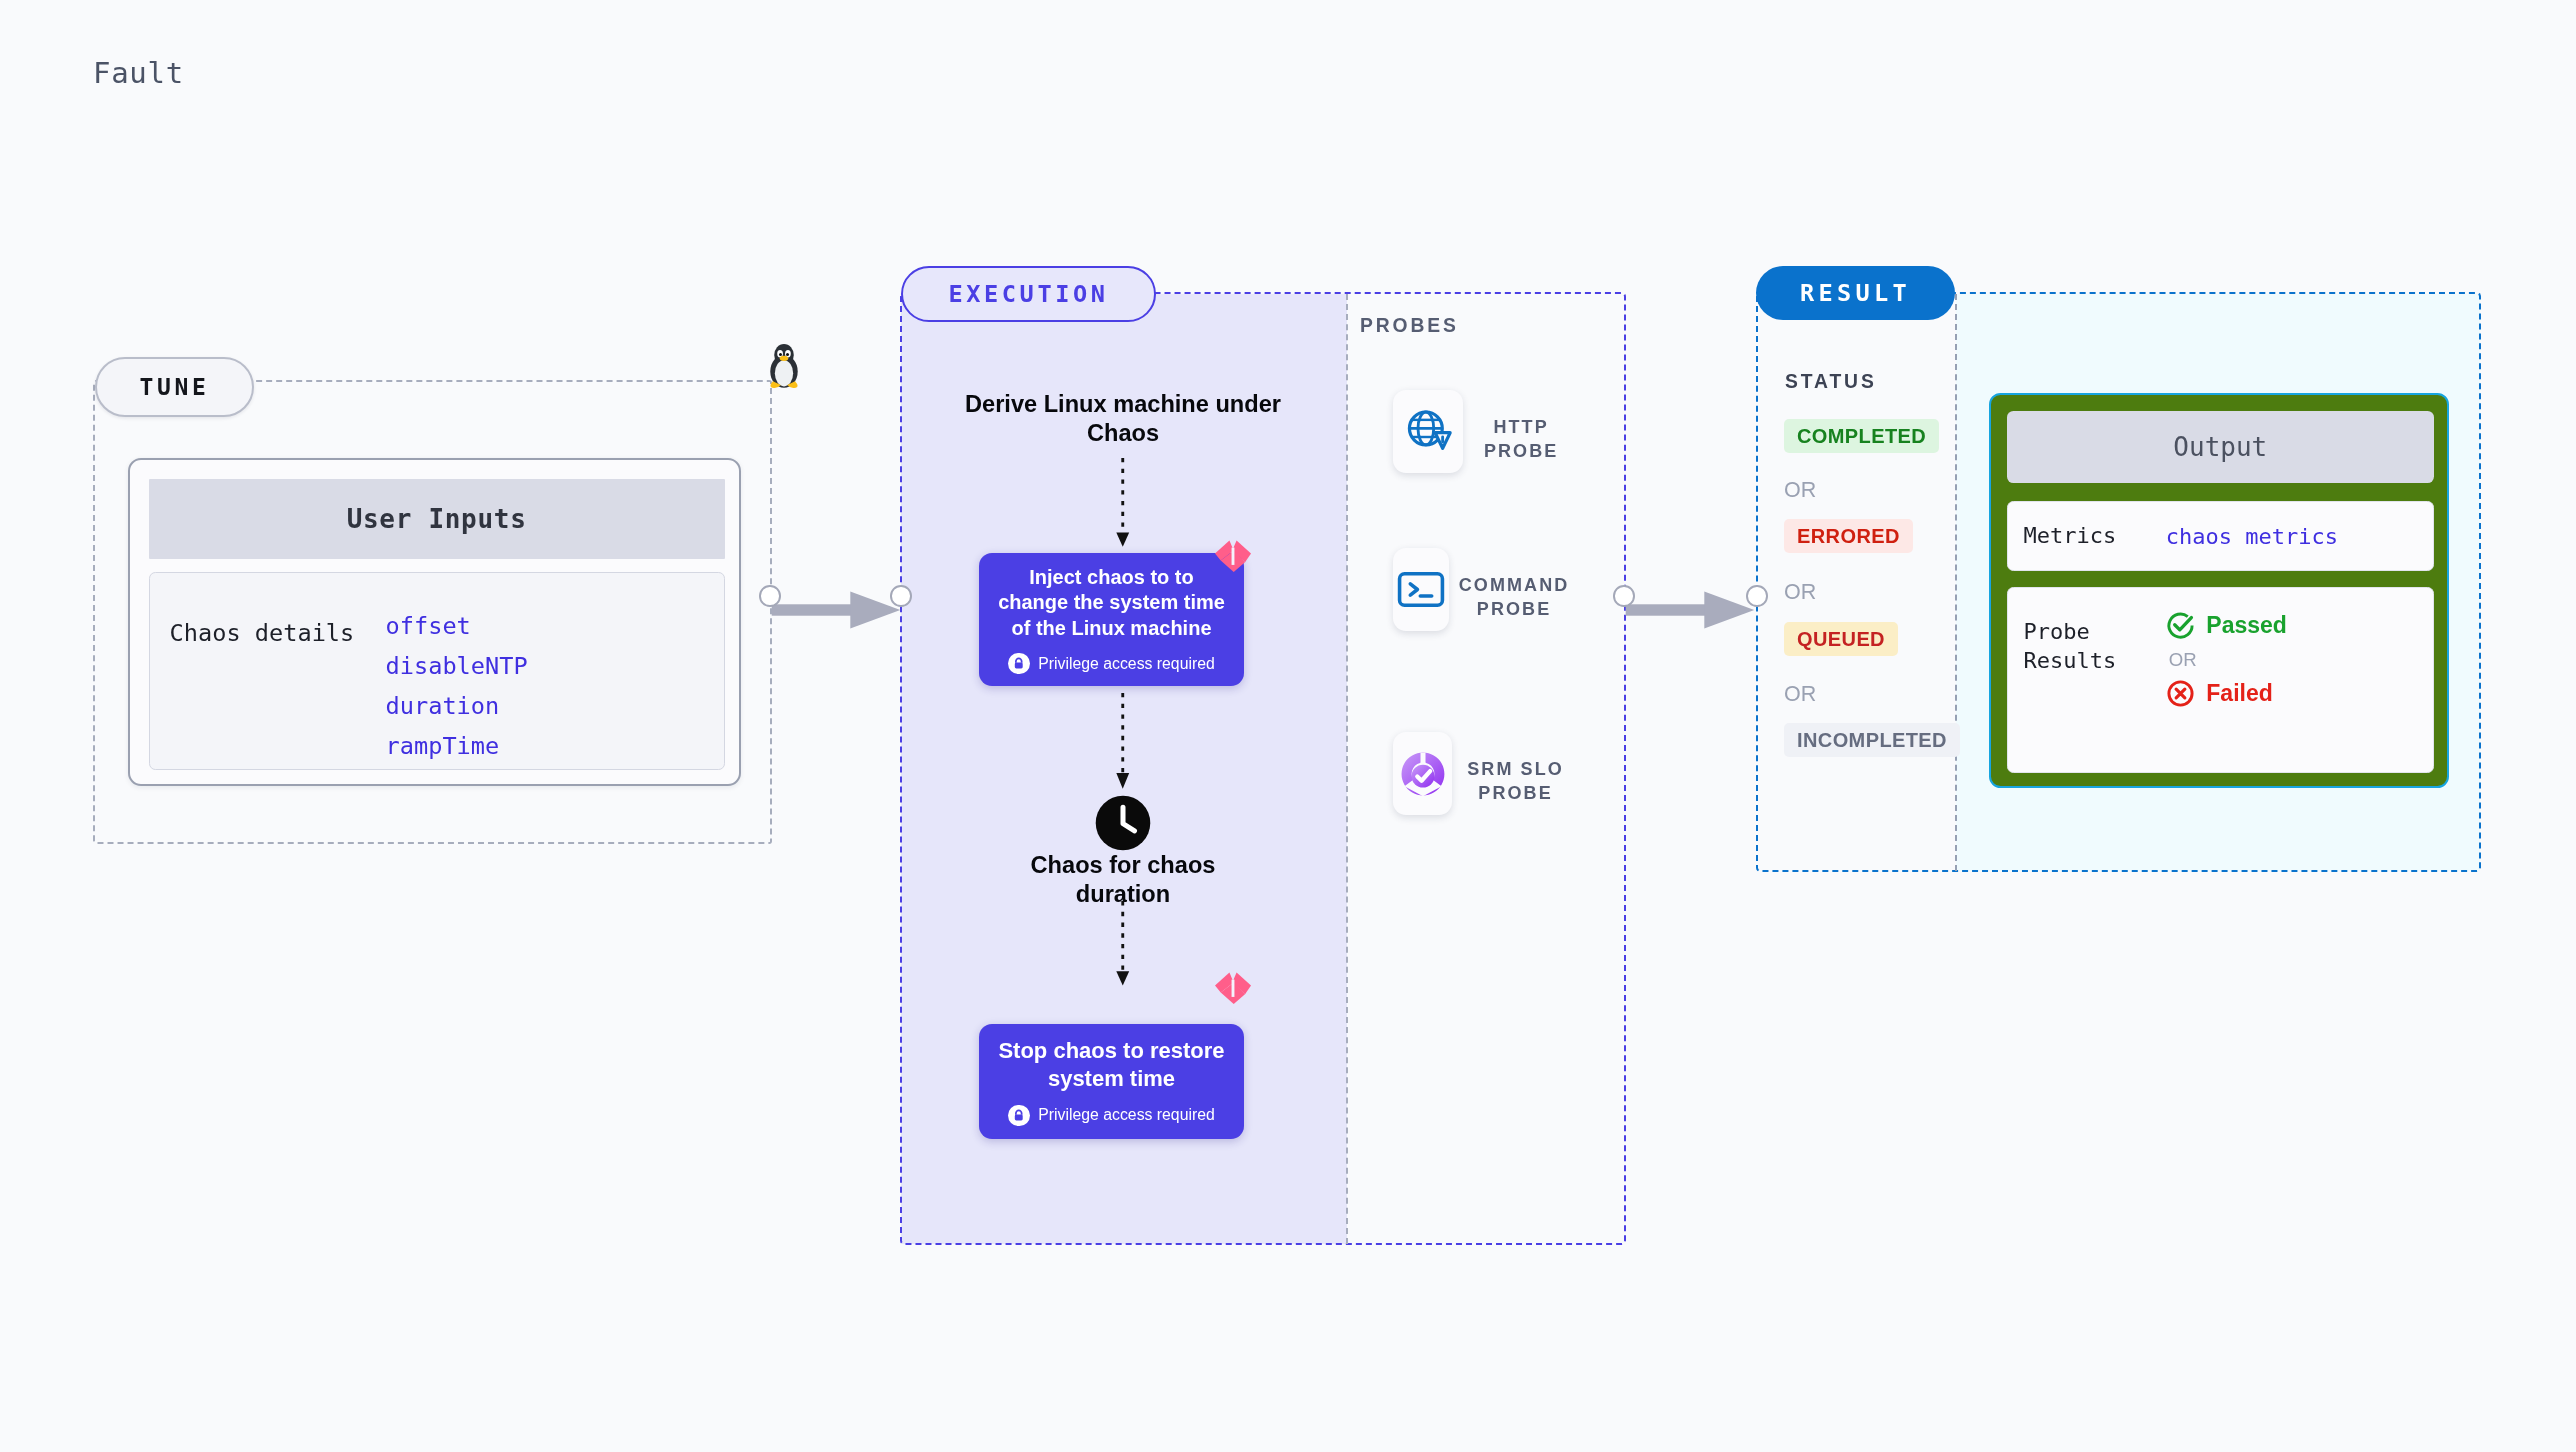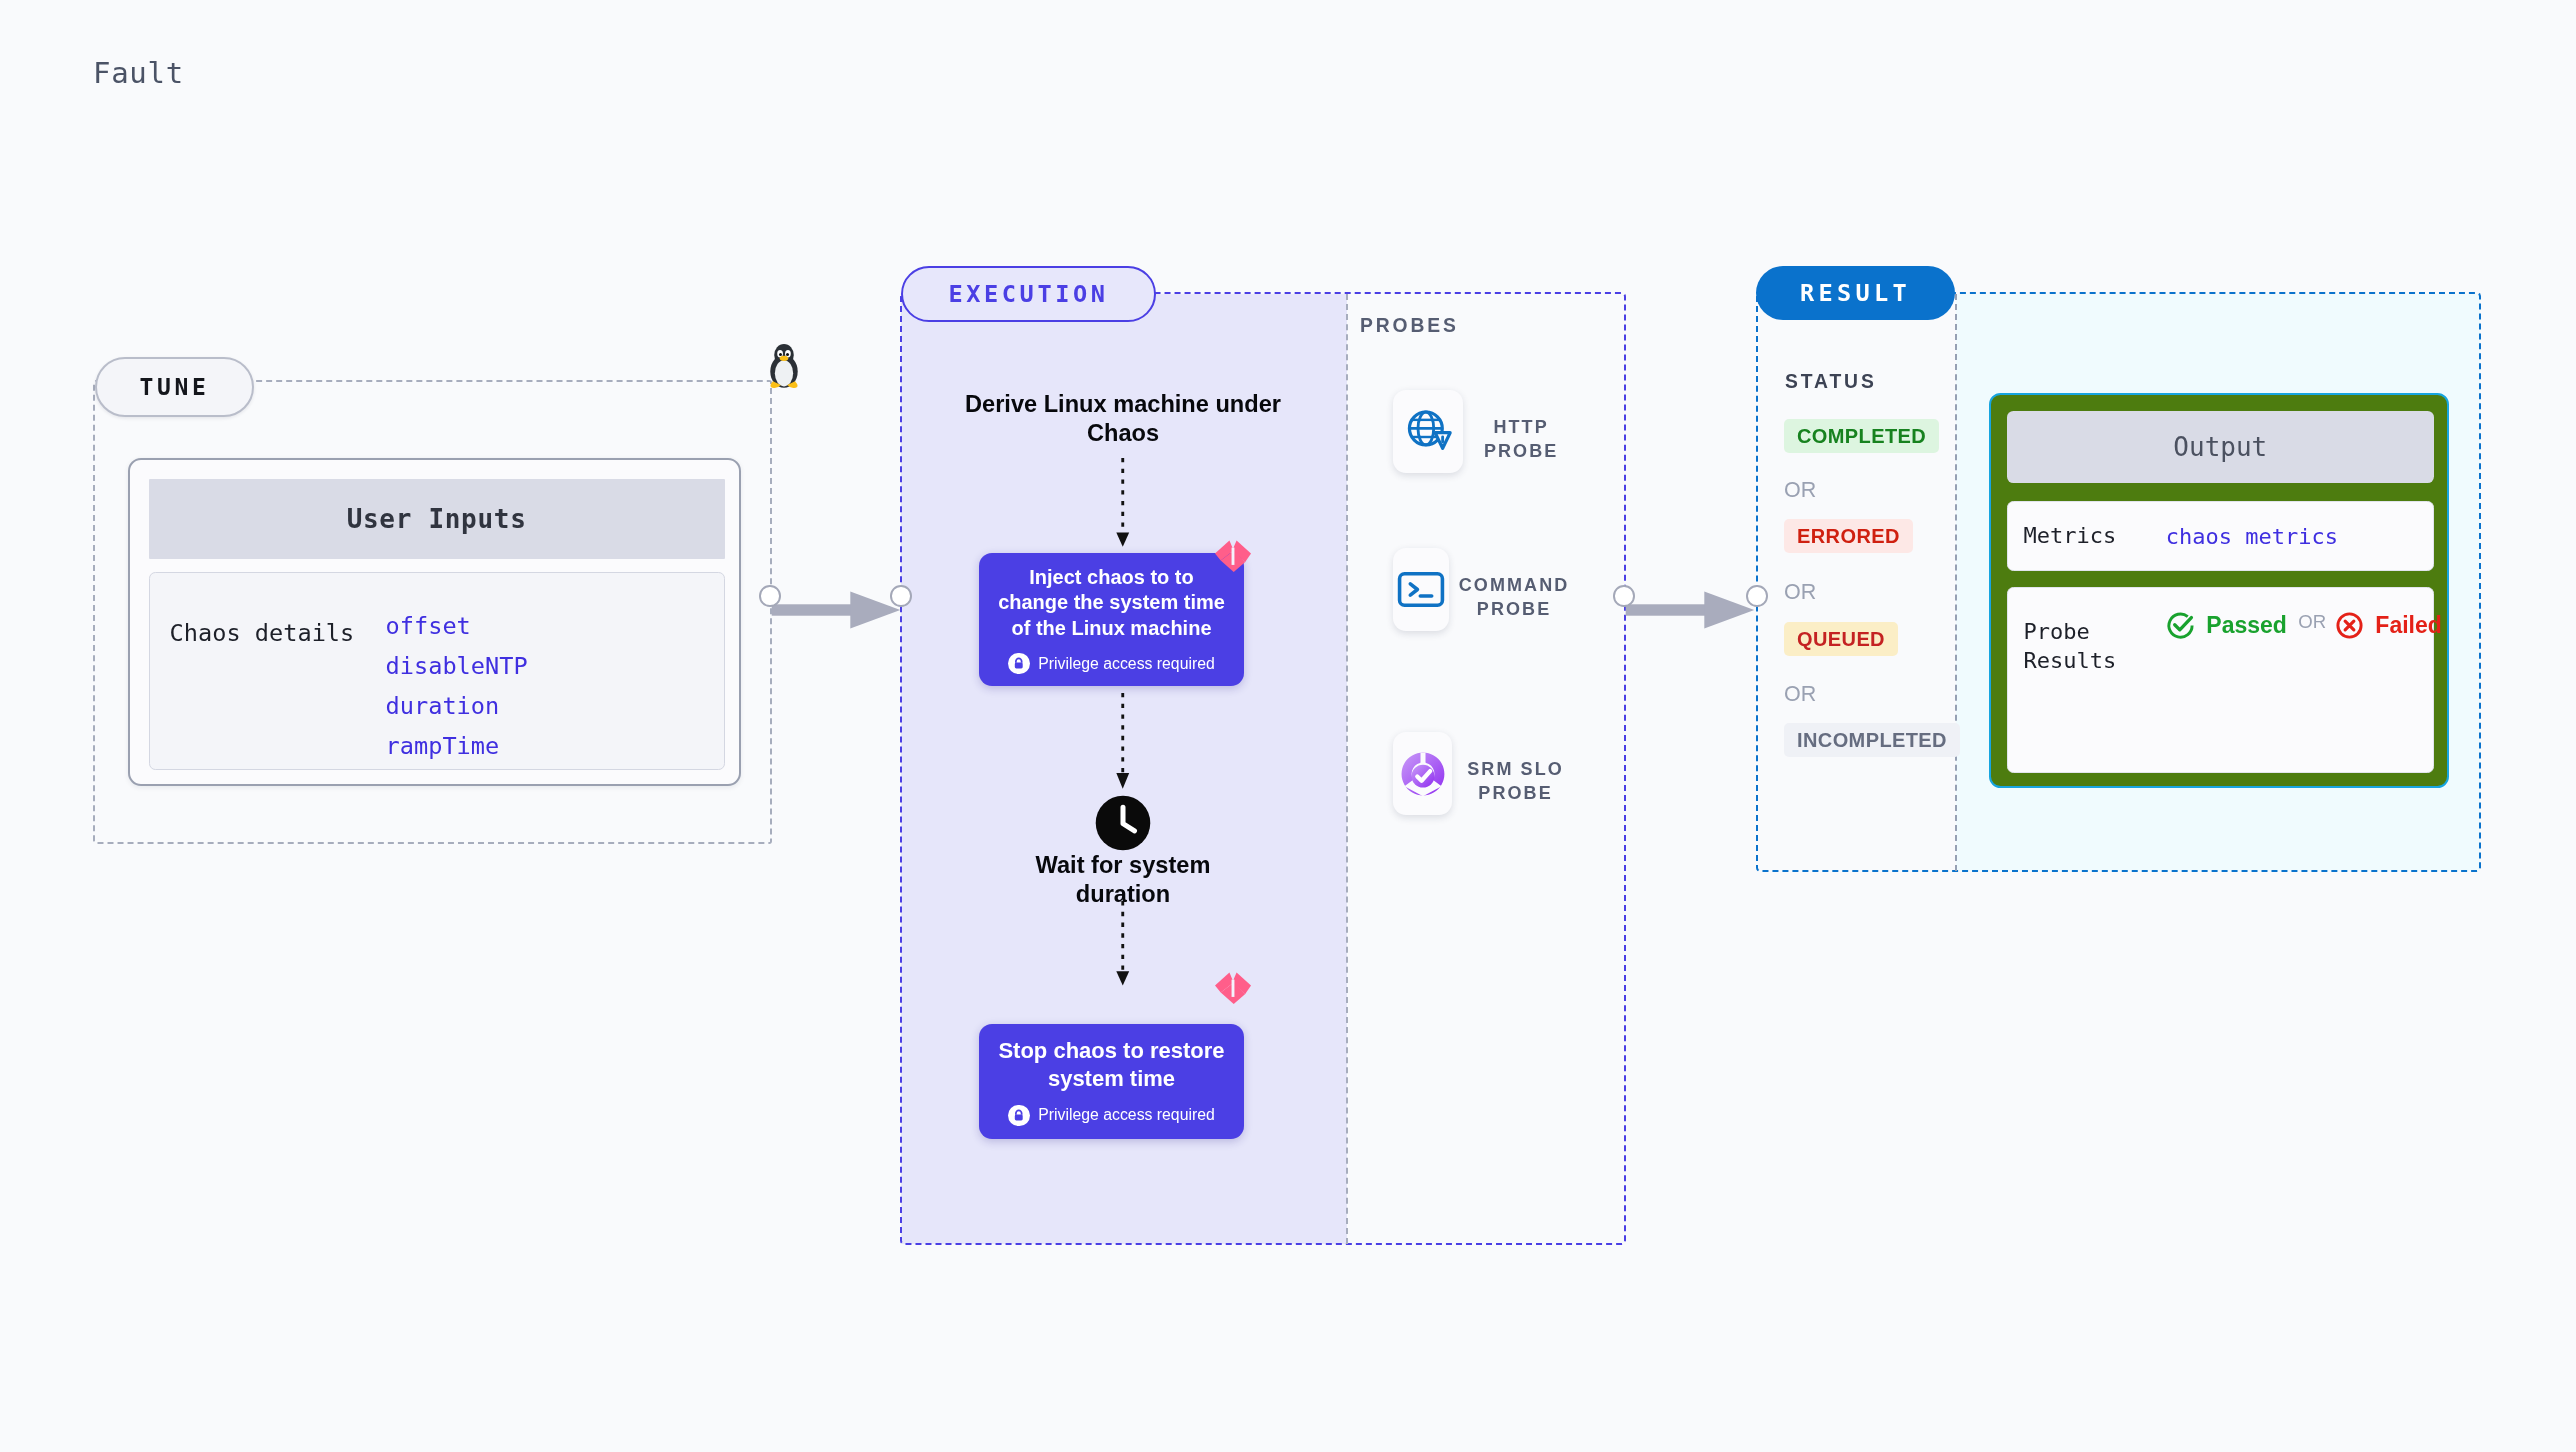--- a/index.html
+++ b/index.html
@@ -197,21 +197,21 @@
   .out-row.metrics { top: 106px; height: 70px; align-items: center; }
   .out-row.probes  { top: 192px; height: 186px; }
   .out-row .k {
     font-family: "DejaVu Sans Mono", monospace; font-size: 22px; color: #1d2029;
     width: 158px; flex: none; padding-left: 15.8px; line-height: 1.3;
   }
   .out-row.probes .k { padding-top: 30px; }
   .out-row .link {
     font-family: "DejaVu Sans Mono", monospace; font-size: 22px; color: #3f2fe0;
   }
-  .pr-stack { padding-top: 23px; display: flex; flex-direction: row; gap: 8.6px; }
+  .pr-stack { padding-top: 23px; display: flex; flex-direction: column; gap: 8.6px; }
   .pr-item { display: flex; align-items: center; gap: 11.5px; font-size: 23px; font-weight: 700; }
   .pr-pass { color: #19a22e; }
   .pr-fail { color: #e42118; }
   .pr-or { font-size: 18.6px; color: #9aa1b2; font-weight: 400; padding-left: 2.9px; }
 
   
   .conn { position: absolute; z-index: 5; }
   .node-dot {
     position: absolute; width: 21.5px; height: 21.5px; border-radius: 50%;
     background: #ffffff; border: 2.9px solid #a4a8b8; z-index: 7;
@@ -294,21 +294,21 @@
 
   <svg class="v-arrow" style="left:1107px; top:693px;" width="31.5" height="100" viewBox="0 0 44 140">
     <line x1="22" y1="0" x2="22" y2="112" stroke="#111" stroke-width="4" stroke-dasharray="6 9"></line>
     <path d="M13 112 L31 112 L22 134 Z" fill="#111"></path>
   </svg>
 
   <svg class="clock-dot" viewBox="0 0 78 78">
     <circle cx="39" cy="39" r="38" fill="#0a0a0a"></circle>
     <path d="M39 17 V40 L55 50" stroke="#fff" stroke-width="7" fill="none" stroke-linecap="round" stroke-linejoin="round"></path>
   </svg>
-  <div class="flow-text t2">Wait for system duration</div>
+  <div class="flow-text t2">Chaos for chaos duration</div>
 
   <svg class="v-arrow" style="left:1107px; top:901px;" width="31.5" height="89" viewBox="0 0 44 124">
     <line x1="22" y1="0" x2="22" y2="98" stroke="#111" stroke-width="4" stroke-dasharray="6 9"></line>
     <path d="M13 98 L31 98 L22 118 Z" fill="#111"></path>
   </svg>
 
   <div class="chaos-box box-stop big">
     <div class="ttl" style="font-size:22px;">Stop chaos to restore system time</div>
     <div class="priv">
       <span class="lock-badge">

